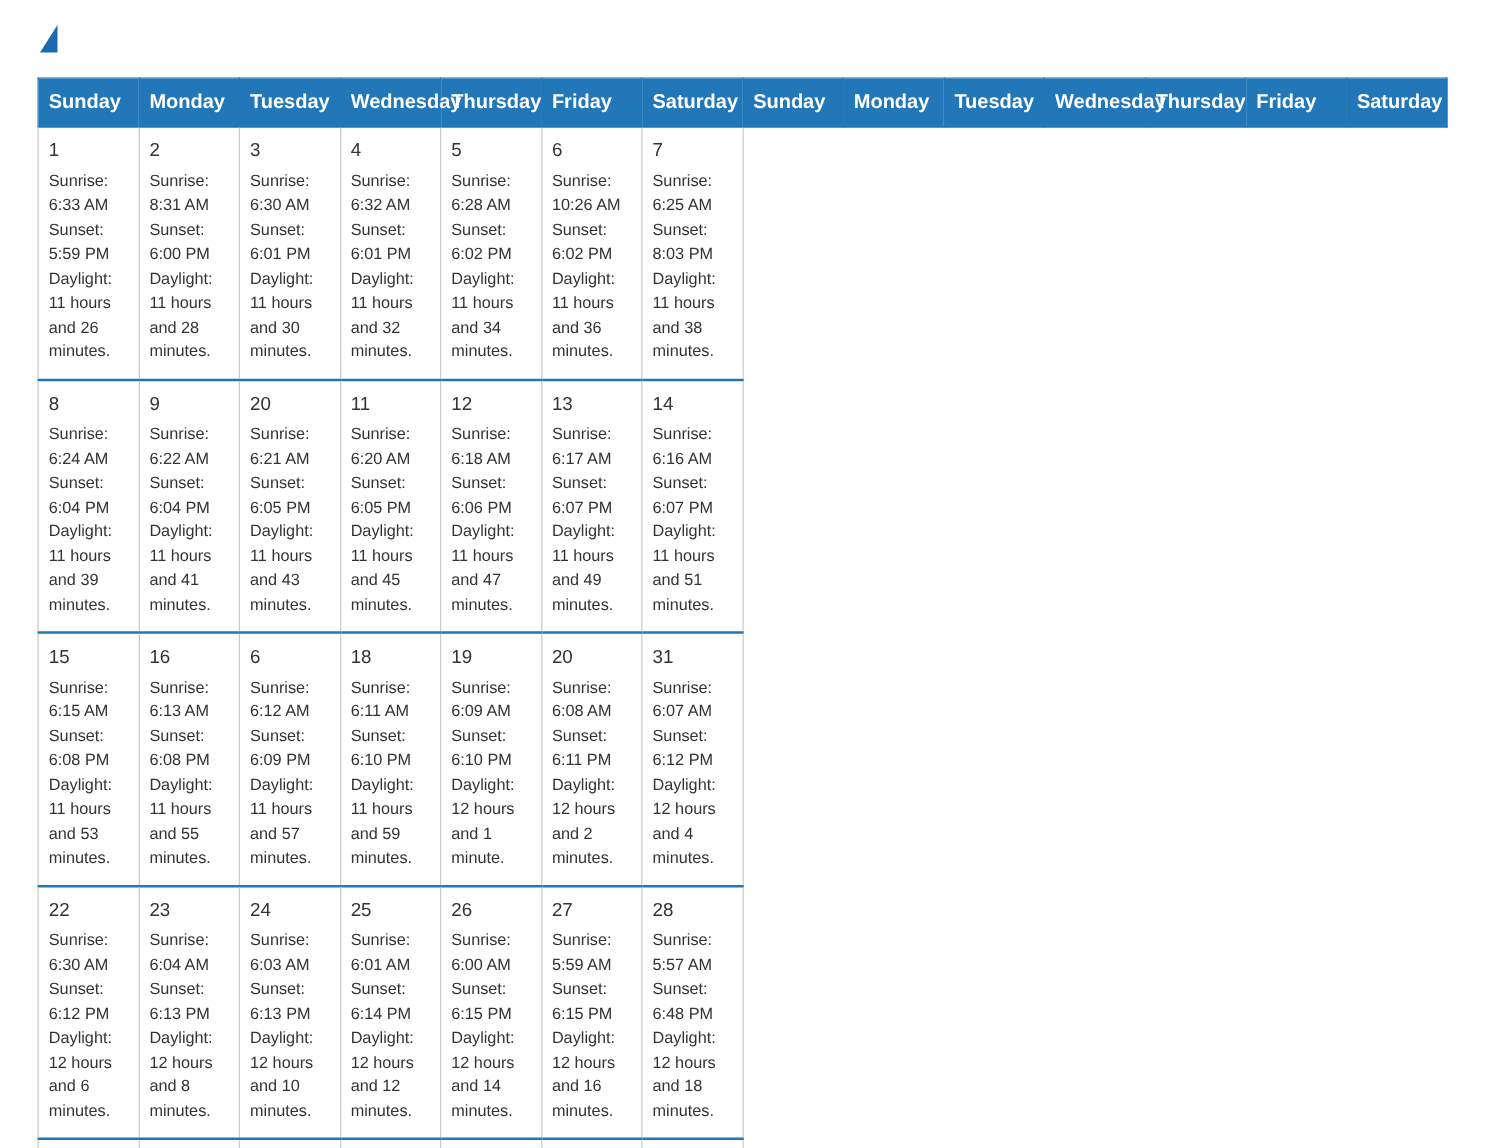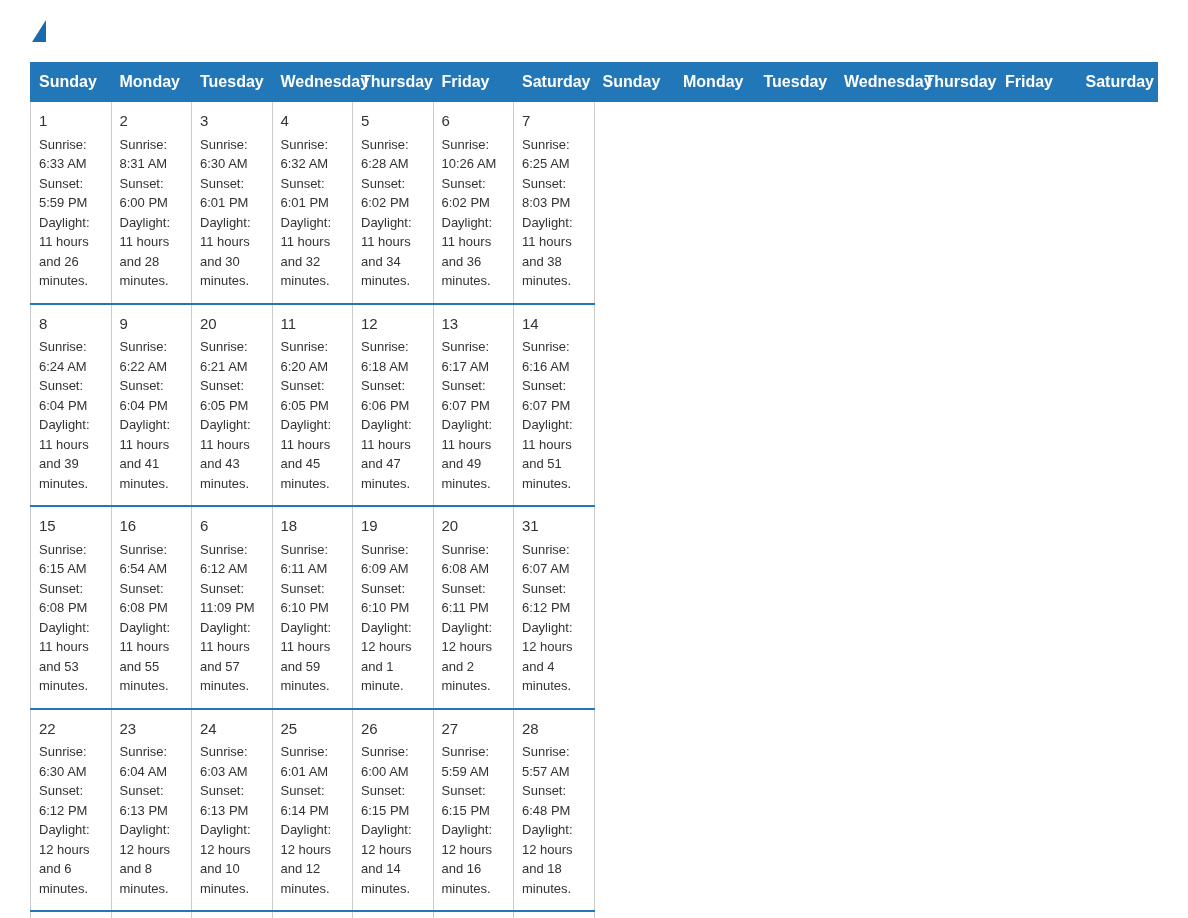--- a/index.html
+++ b/index.html
@@ -147,22 +147,22 @@
         <td><span class="day-num">8</span><span>Sunrise: 6:24 AM</span><br><span>Sunset: 6:04 PM</span><br><span>Daylight: 11 hours<br>and 39 minutes.</span></td>
         <td><span class="day-num">9</span><span>Sunrise: 6:22 AM</span><br><span>Sunset: 6:04 PM</span><br><span>Daylight: 11 hours<br>and 41 minutes.</span></td>
         <td><span class="day-num">20</span><span>Sunrise: 6:21 AM</span><br><span>Sunset: 6:05 PM</span><br><span>Daylight: 11 hours<br>and 43 minutes.</span></td>
         <td><span class="day-num">11</span><span>Sunrise: 6:20 AM</span><br><span>Sunset: 6:05 PM</span><br><span>Daylight: 11 hours<br>and 45 minutes.</span></td>
         <td><span class="day-num">12</span><span>Sunrise: 6:18 AM</span><br><span>Sunset: 6:06 PM</span><br><span>Daylight: 11 hours<br>and 47 minutes.</span></td>
         <td><span class="day-num">13</span><span>Sunrise: 6:17 AM</span><br><span>Sunset: 6:07 PM</span><br><span>Daylight: 11 hours<br>and 49 minutes.</span></td>
         <td><span class="day-num">14</span><span>Sunrise: 6:16 AM</span><br><span>Sunset: 6:07 PM</span><br><span>Daylight: 11 hours<br>and 51 minutes.</span></td>
       </tr>
       <tr>
         <td><span class="day-num">15</span><span>Sunrise: 6:15 AM</span><br><span>Sunset: 6:08 PM</span><br><span>Daylight: 11 hours<br>and 53 minutes.</span></td>
-        <td><span class="day-num">16</span><span>Sunrise: 6:54 AM</span><br><span>Sunset: 6:08 PM</span><br><span>Daylight: 11 hours<br>and 55 minutes.</span></td>
-        <td><span class="day-num">6</span><span>Sunrise: 6:12 AM</span><br><span>Sunset: 11:09 PM</span><br><span>Daylight: 11 hours<br>and 57 minutes.</span></td>
+        <td><span class="day-num">16</span><span>Sunrise: 6:13 AM</span><br><span>Sunset: 6:08 PM</span><br><span>Daylight: 11 hours<br>and 55 minutes.</span></td>
+        <td><span class="day-num">6</span><span>Sunrise: 6:12 AM</span><br><span>Sunset: 6:09 PM</span><br><span>Daylight: 11 hours<br>and 57 minutes.</span></td>
         <td><span class="day-num">18</span><span>Sunrise: 6:11 AM</span><br><span>Sunset: 6:10 PM</span><br><span>Daylight: 11 hours<br>and 59 minutes.</span></td>
         <td><span class="day-num">19</span><span>Sunrise: 6:09 AM</span><br><span>Sunset: 6:10 PM</span><br><span>Daylight: 12 hours<br>and 1 minute.</span></td>
         <td><span class="day-num">20</span><span>Sunrise: 6:08 AM</span><br><span>Sunset: 6:11 PM</span><br><span>Daylight: 12 hours<br>and 2 minutes.</span></td>
         <td><span class="day-num">31</span><span>Sunrise: 6:07 AM</span><br><span>Sunset: 6:12 PM</span><br><span>Daylight: 12 hours<br>and 4 minutes.</span></td>
       </tr>
       <tr>
         <td><span class="day-num">22</span><span>Sunrise: 6:30 AM</span><br><span>Sunset: 6:12 PM</span><br><span>Daylight: 12 hours<br>and 6 minutes.</span></td>
         <td><span class="day-num">23</span><span>Sunrise: 6:04 AM</span><br><span>Sunset: 6:13 PM</span><br><span>Daylight: 12 hours<br>and 8 minutes.</span></td>
         <td><span class="day-num">24</span><span>Sunrise: 6:03 AM</span><br><span>Sunset: 6:13 PM</span><br><span>Daylight: 12 hours<br>and 10 minutes.</span></td>
         <td><span class="day-num">25</span><span>Sunrise: 6:01 AM</span><br><span>Sunset: 6:14 PM</span><br><span>Daylight: 12 hours<br>and 12 minutes.</span></td>

